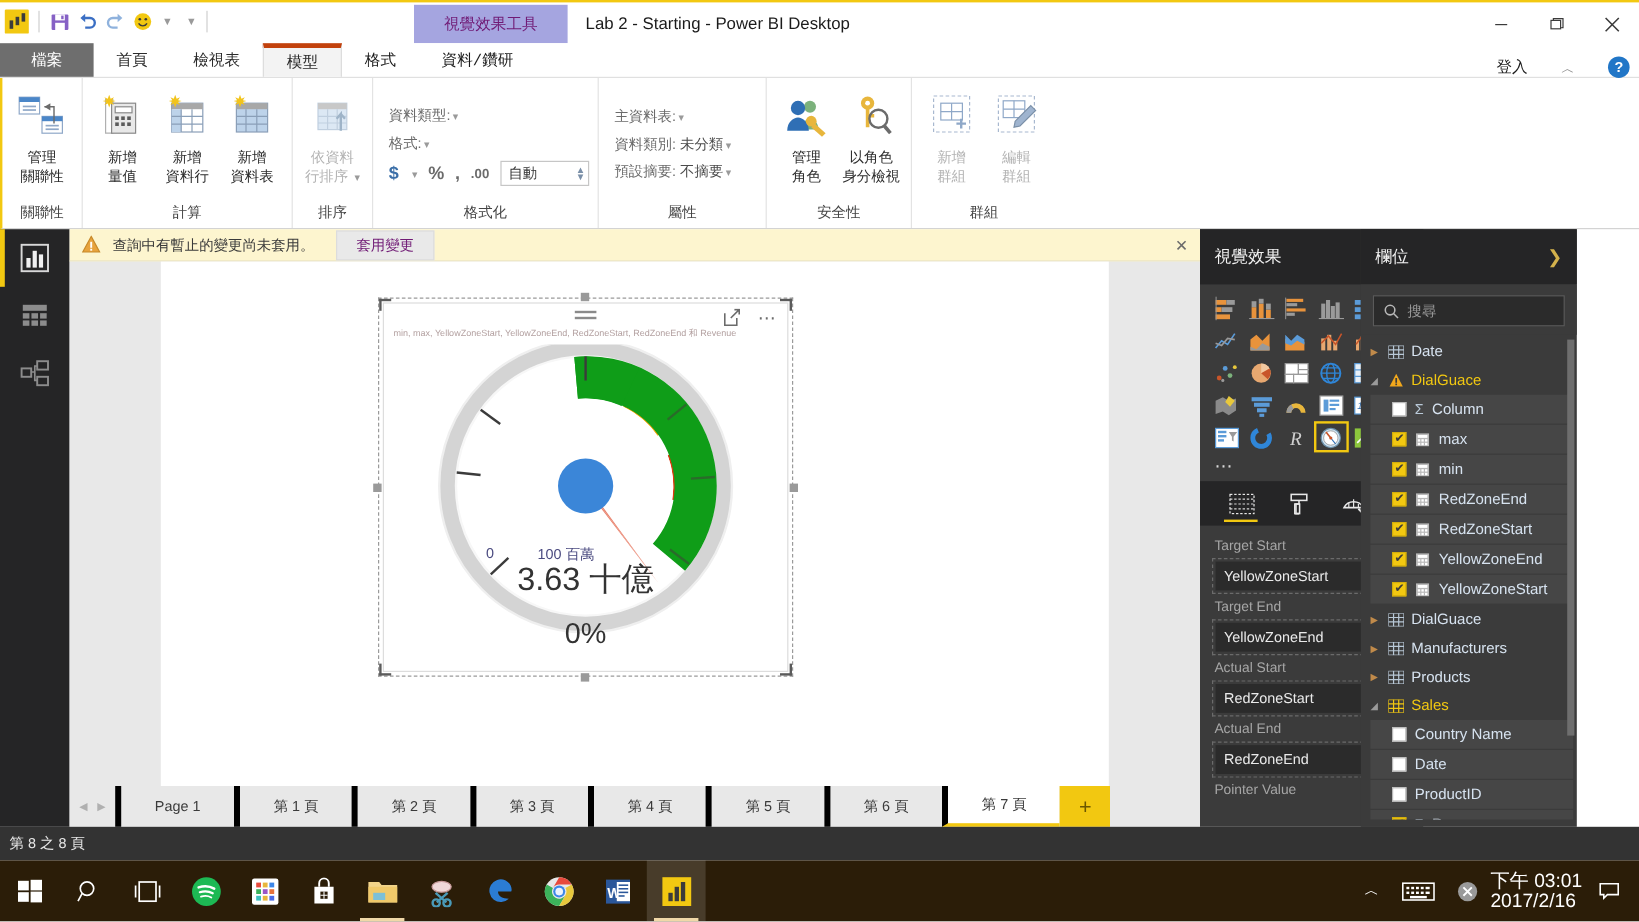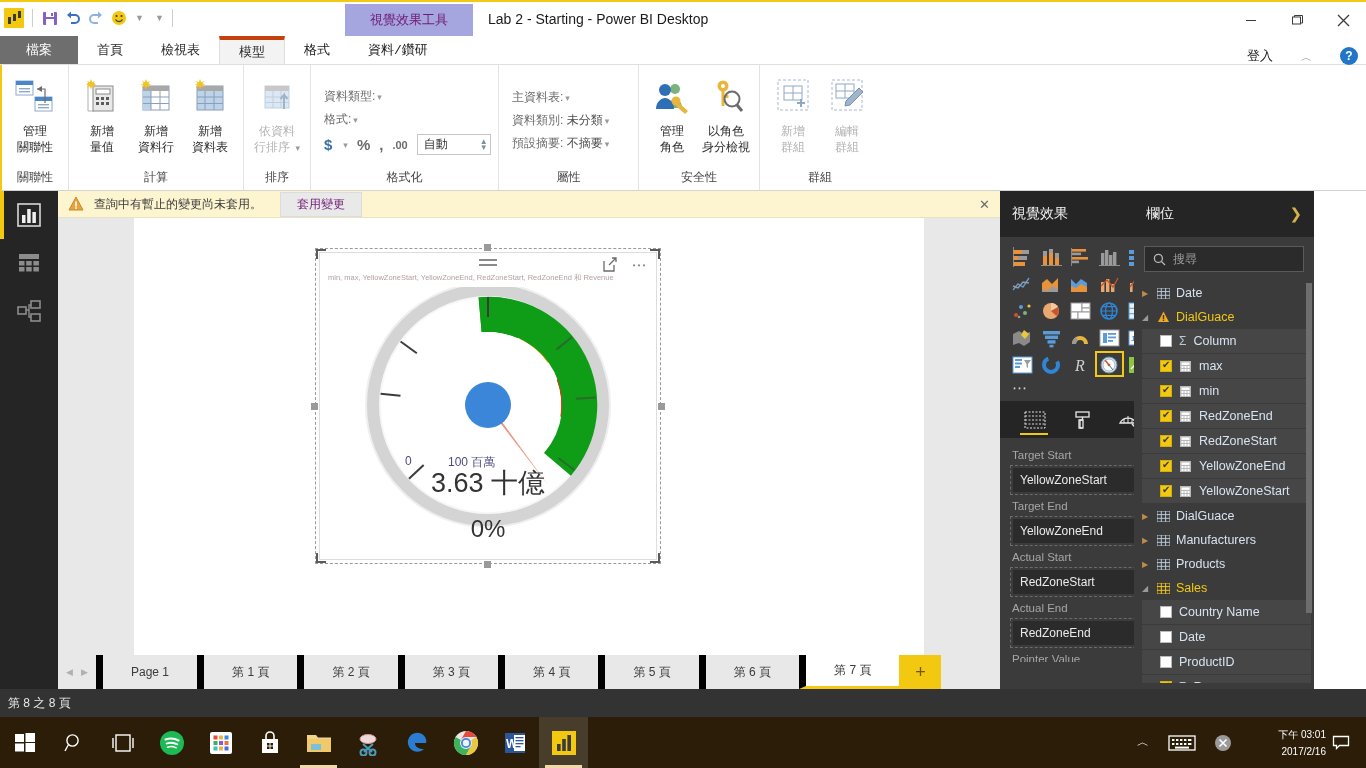--- a/index.html
+++ b/index.html
@@ -128,21 +128,21 @@
   .gauge-minmax { position: absolute; width: 100%; font-size: 12px; color: #4b4b80; }
   .gauge-pct { position: absolute; width: 100%; text-align: center; font-size: 24px; color: #333; }
 
   
   .pagebar {
     position: absolute; left: 58px; top: 655px; width: 942px; height: 34px;
     background: #e8e8e8; display: flex; align-items: stretch;
   }
   .navarrows { width: 38px; display: flex; align-items: center; justify-content: center; gap: 8px; color: #b0b0b0; font-size: 9px; }
   .ptab { min-width: 78px; padding: 0 28px; display: flex; align-items: center; justify-content: center;
-    font-size: 12px; color: #3b3b3b; border-left: 7px solid #000000; }
+    font-size: 12px; color: #3b3b3b; border-left: 5px solid #000000; }
   .ptab.active { background: #fff; border-bottom: 3px solid #f2c811; }
   .ptab-add { width: 42px; background: #f2c811; display: flex; align-items: center; justify-content: center;
     font-size: 18px; color: #6b5700; }
 
   
   .statusbar {
     position: absolute; left: 0; top: 689px; width: 1366px; height: 28px; background: #333333;
     display: flex; align-items: center; padding-left: 8px;
   }
   .statusbar span { font-size: 12px; color: #e8e8e8; }
@@ -200,21 +200,21 @@
     position: absolute; left: 0; top: 717px; width: 1366px; height: 51px;
     background: #2b1d08; display: flex; align-items: stretch;
   }
   .tb-item { width: 49px; display: flex; align-items: center; justify-content: center; position: relative; }
   .tb-item.run::after { content: ""; position: absolute; bottom: 0; left: 6px; right: 6px; height: 3px; background: #f0d8a8; }
   .tb-item.active { background: rgba(255,255,255,0.14); }
   .tb-right { margin-left: auto; display: flex; align-items: center; gap: 0; padding-right: 4px; }
   .tb-chev { width: 34px; display: flex; align-items: center; justify-content: center; color: #fff; font-size: 12px; }
   .tb-kbd { width: 44px; display: flex; align-items: center; justify-content: center; }
   .tb-act { width: 38px; display: flex; align-items: center; justify-content: center; }
-  .tb-clock { width: 84px; text-align: right; color: #fff; font-size: 10px; line-height: 17px; padding-top: 1px; }
+  .tb-clock { width: 84px; text-align: left; color: #fff; font-size: 16px; line-height: 17px; padding-top: 1px; }
   .tb-notif { width: 30px; display: flex; align-items: center; justify-content: center; }
   .tb-edge { width: 6px; border-left: 1px solid #5a4a2a; }
 </style>
 </head>
 <body>
 
 <div id="app">
 
   <div class="titlebar">
     <div class="qat">

